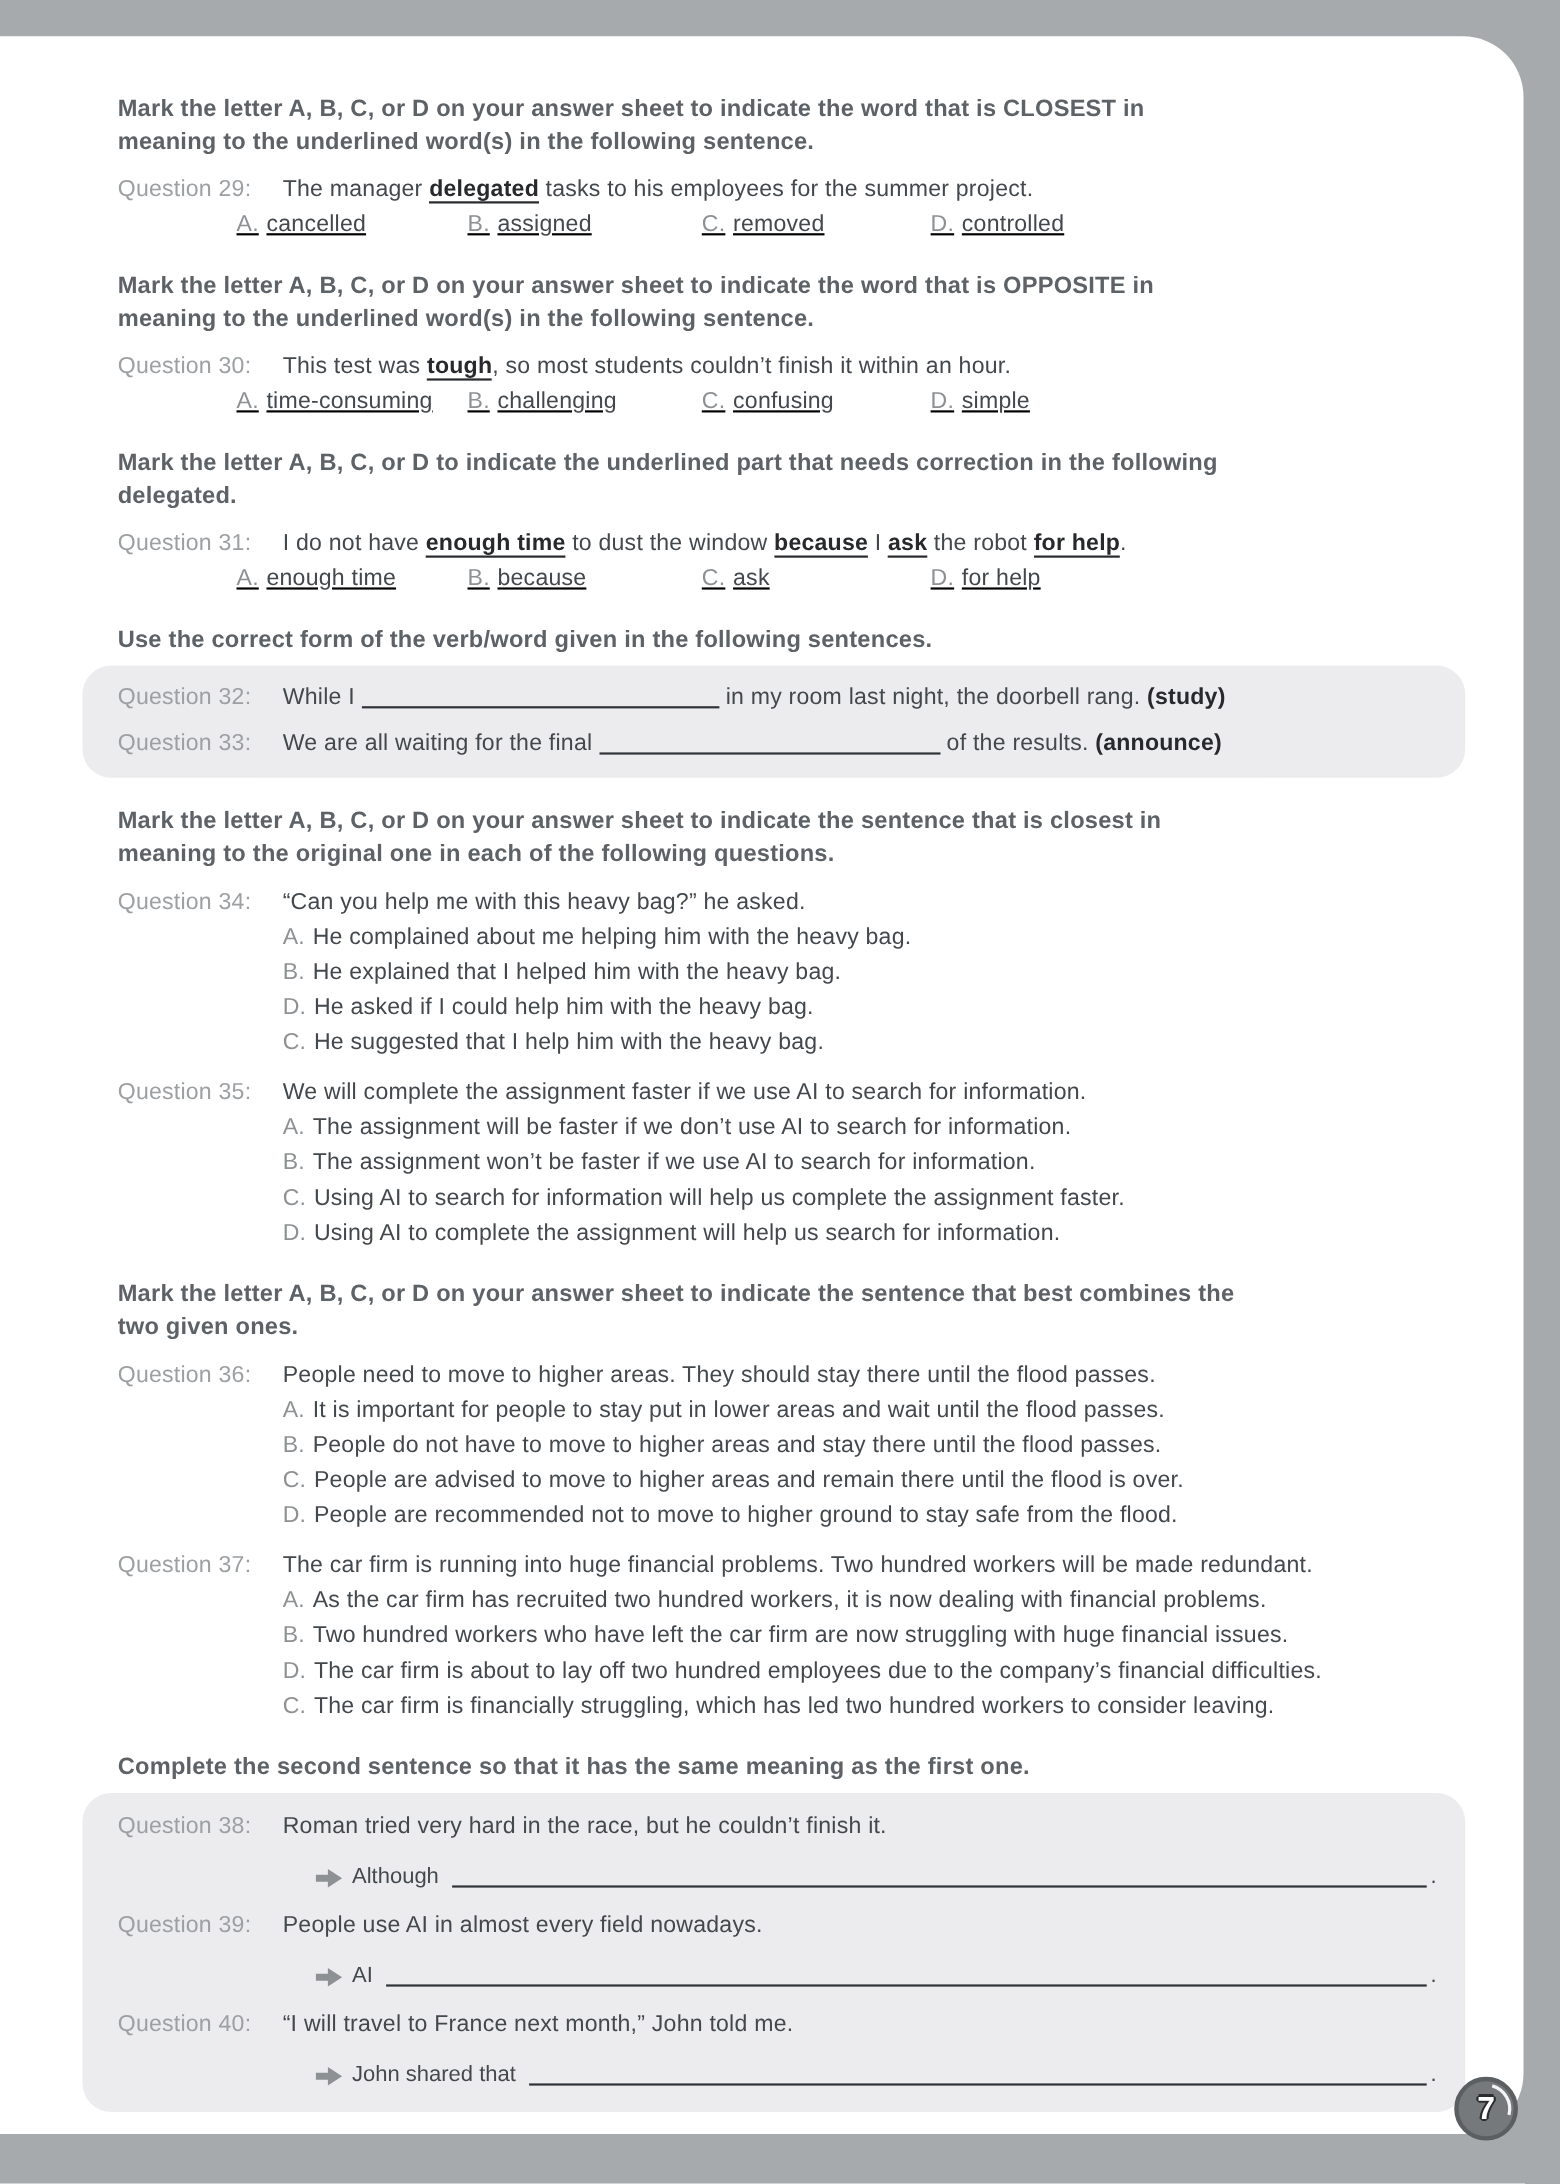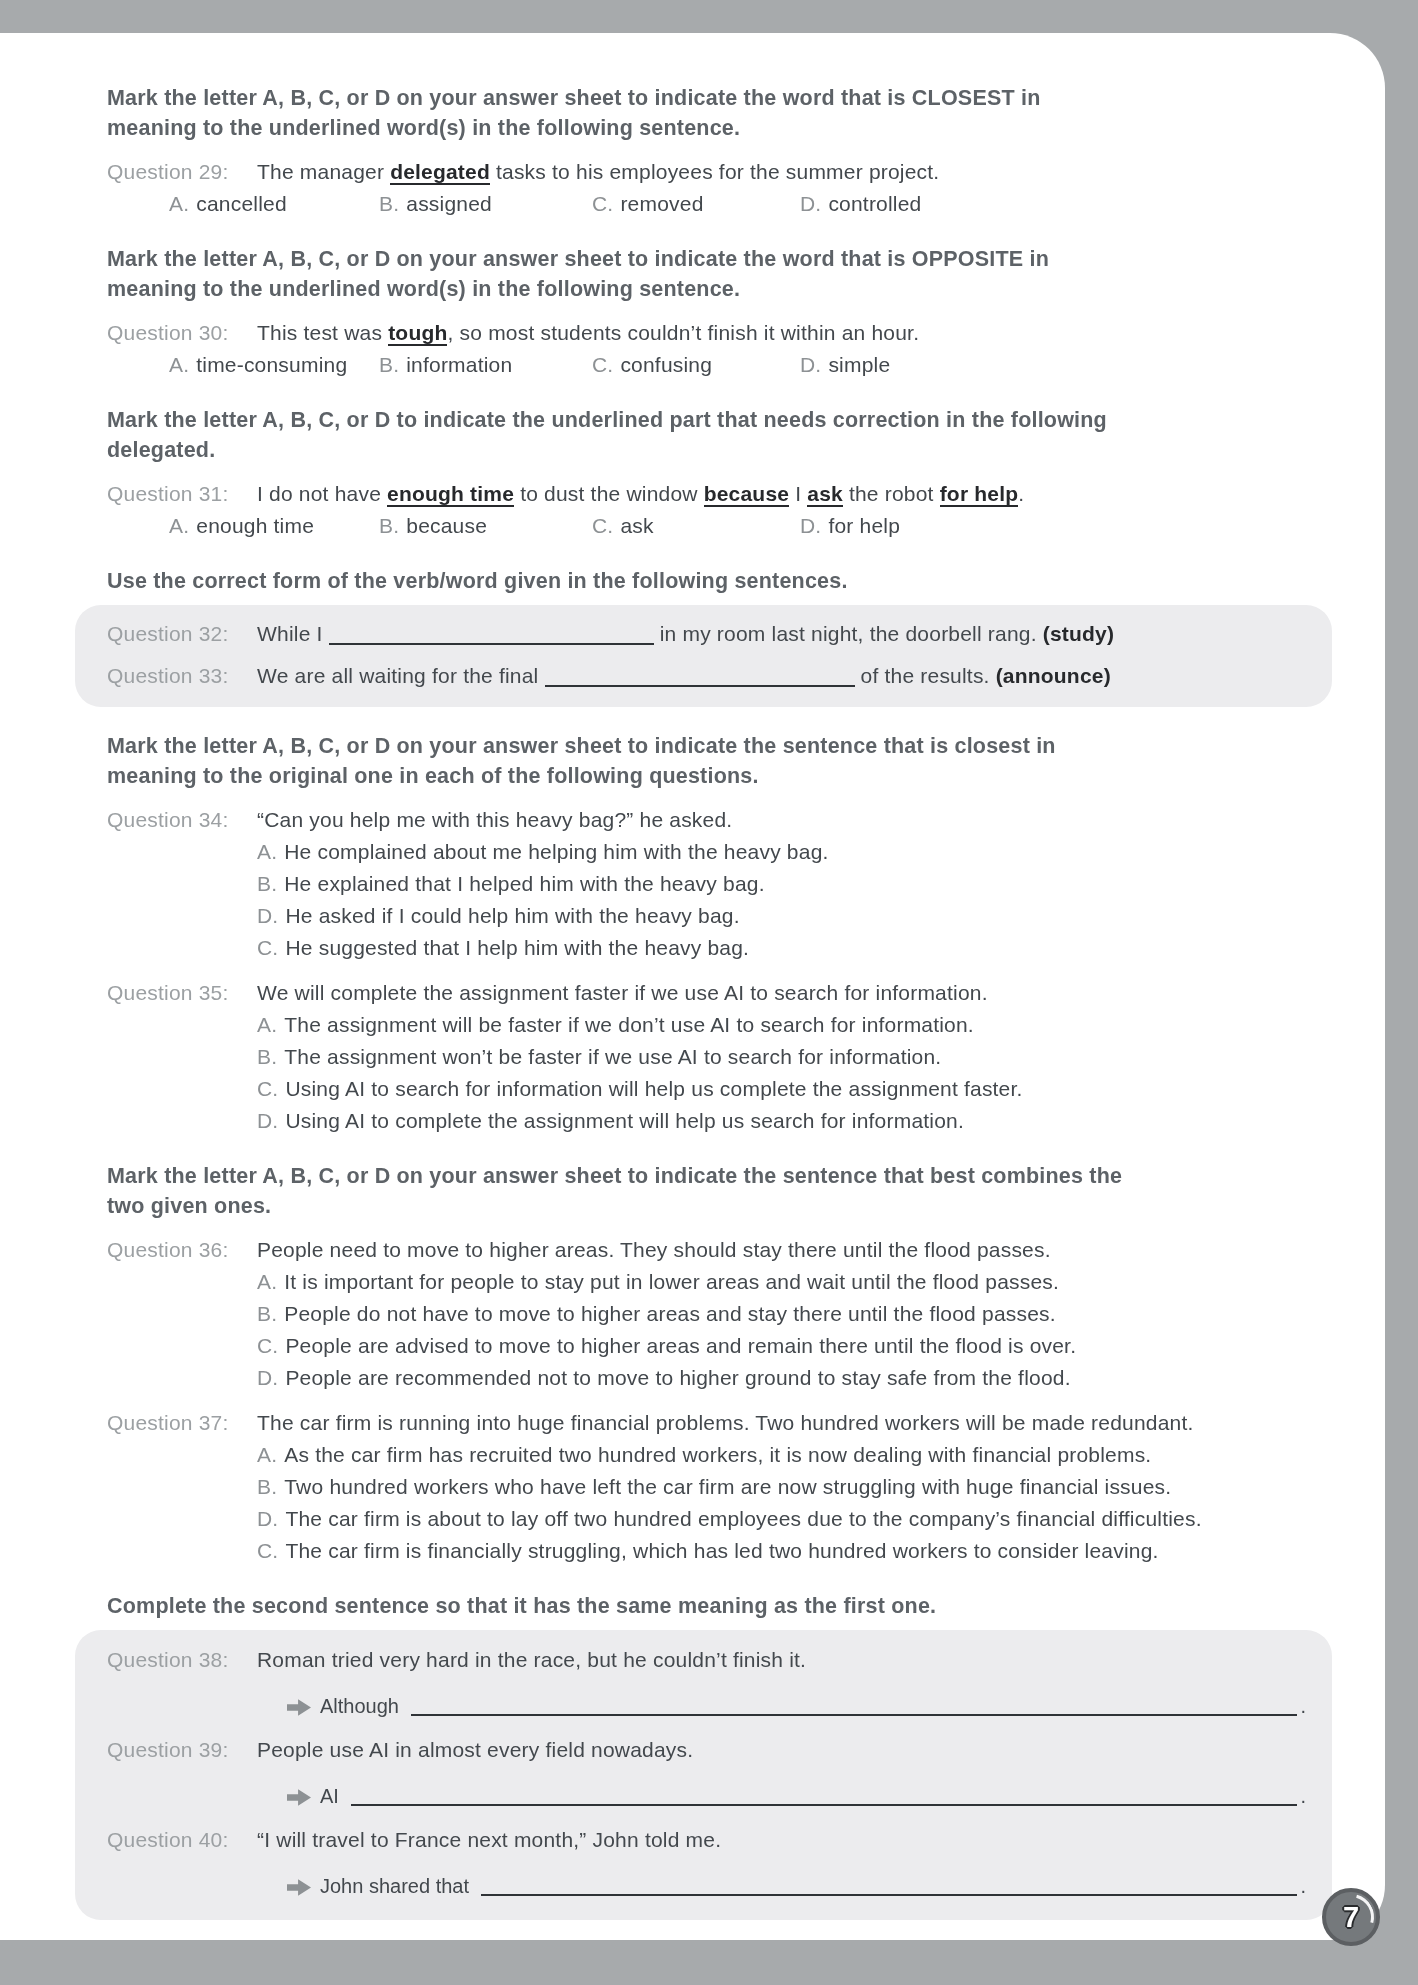--- a/index.html
+++ b/index.html
@@ -37,23 +37,23 @@
   .bu { font-weight:bold; color:var(--strong,#27292c); border-bottom:2.5px solid var(--strong,#27292c); }
   .b  { font-weight:bold; color:var(--strong,#27292c); }
 
   .blank {
     display:inline-block; height:1em;
     border-bottom:2px solid var(--ink,#2f3337);
     vertical-align:baseline; margin-bottom:-4px;
   }
 
   .opt-row {
-    margin-left:62px;
+    margin-left:108px;
     display:grid; grid-template-columns:210px 213px 208px auto;
-    font-size:21px; line-height:32px; letter-spacing:0.2px;
+    font-size:21px; line-height:32px; letter-spacing:0.2px;text-decoration:underline;
   }
   .opt-stack { margin-left:150px; font-size:21px; line-height:32px; letter-spacing:0.2px; }
   .opt-letter { color:var(--letter,#8d9194); margin-right:7px; }
   .opt-text { color:var(--body,#43484d); }
 
   .graybox {
     background:var(--box-bg,#ececee);
     border-radius:26px;
     margin-left:-32px; margin-right:13px;
     margin-top:9px;
@@ -121,21 +121,21 @@
         <div class="h-line">Mark the letter A, B, C, or D on your answer sheet to indicate the word that is OPPOSITE in</div>
         <div class="h-line">meaning to the underlined word(s) in the following sentence.</div>
       </div>
       <div class="q-block">
         <div class="q-row">
           <span class="q-label">Question 30:</span>
           <div class="q-text"><span>This test was </span><span class="bu">tough</span><span>, so most students couldn’t finish it within an hour.</span></div>
         </div>
         <div class="opt-row">
           <div class="opt"><span class="opt-letter">A.</span><span class="opt-text">time-consuming</span></div>
-          <div class="opt"><span class="opt-letter">B.</span><span class="opt-text">information</span></div>
+          <div class="opt"><span class="opt-letter">B.</span><span class="opt-text">challenging</span></div>
           <div class="opt"><span class="opt-letter">C.</span><span class="opt-text">confusing</span></div>
           <div class="opt"><span class="opt-letter">D.</span><span class="opt-text">simple</span></div>
         </div>
       </div>
       <div class="heading">
         <div class="h-line">Mark the letter A, B, C, or D to indicate the underlined part that needs correction in the following</div>
         <div class="h-line">delegated.</div>
       </div>
       <div class="q-block">
         <div class="q-row">

